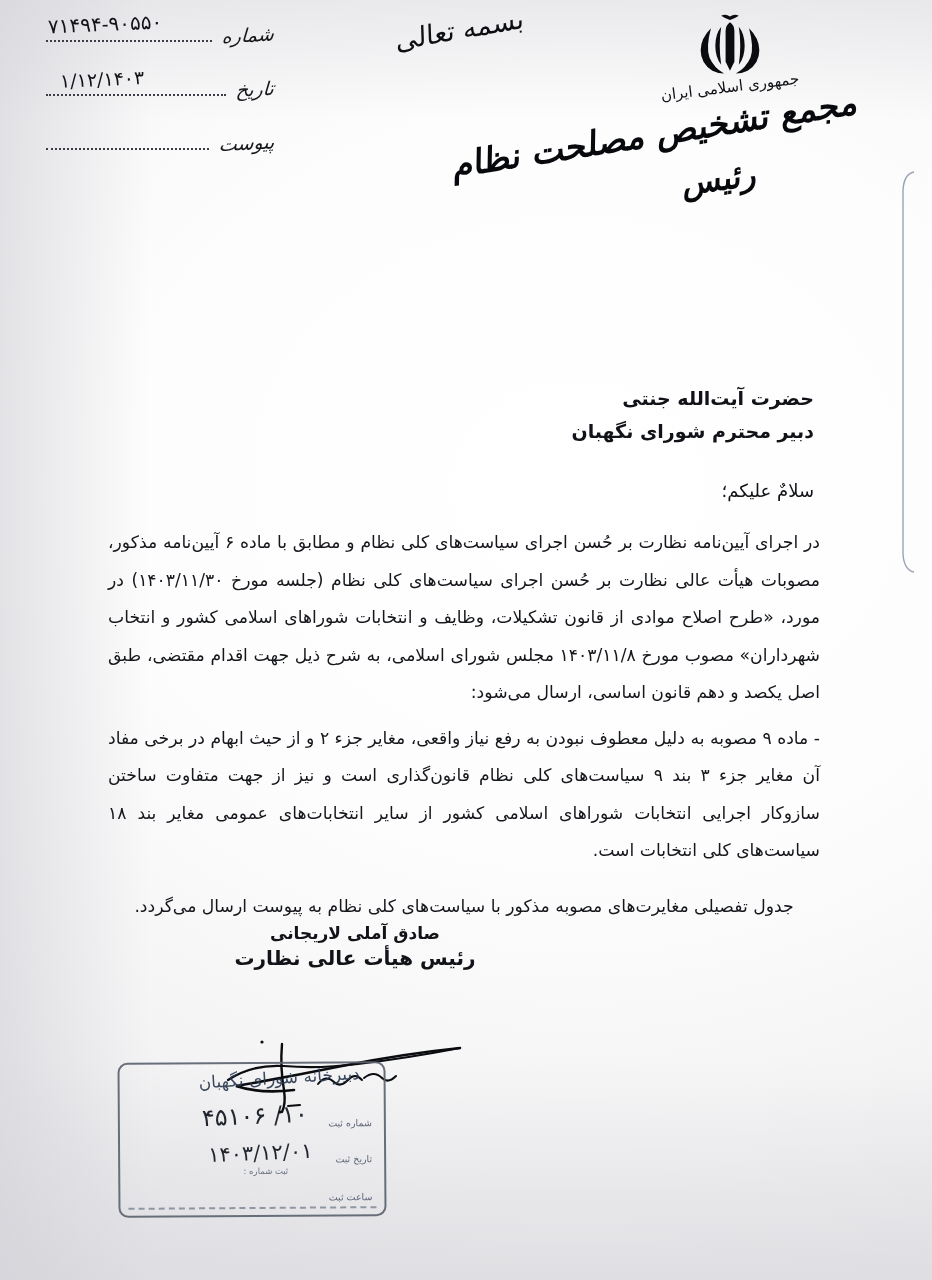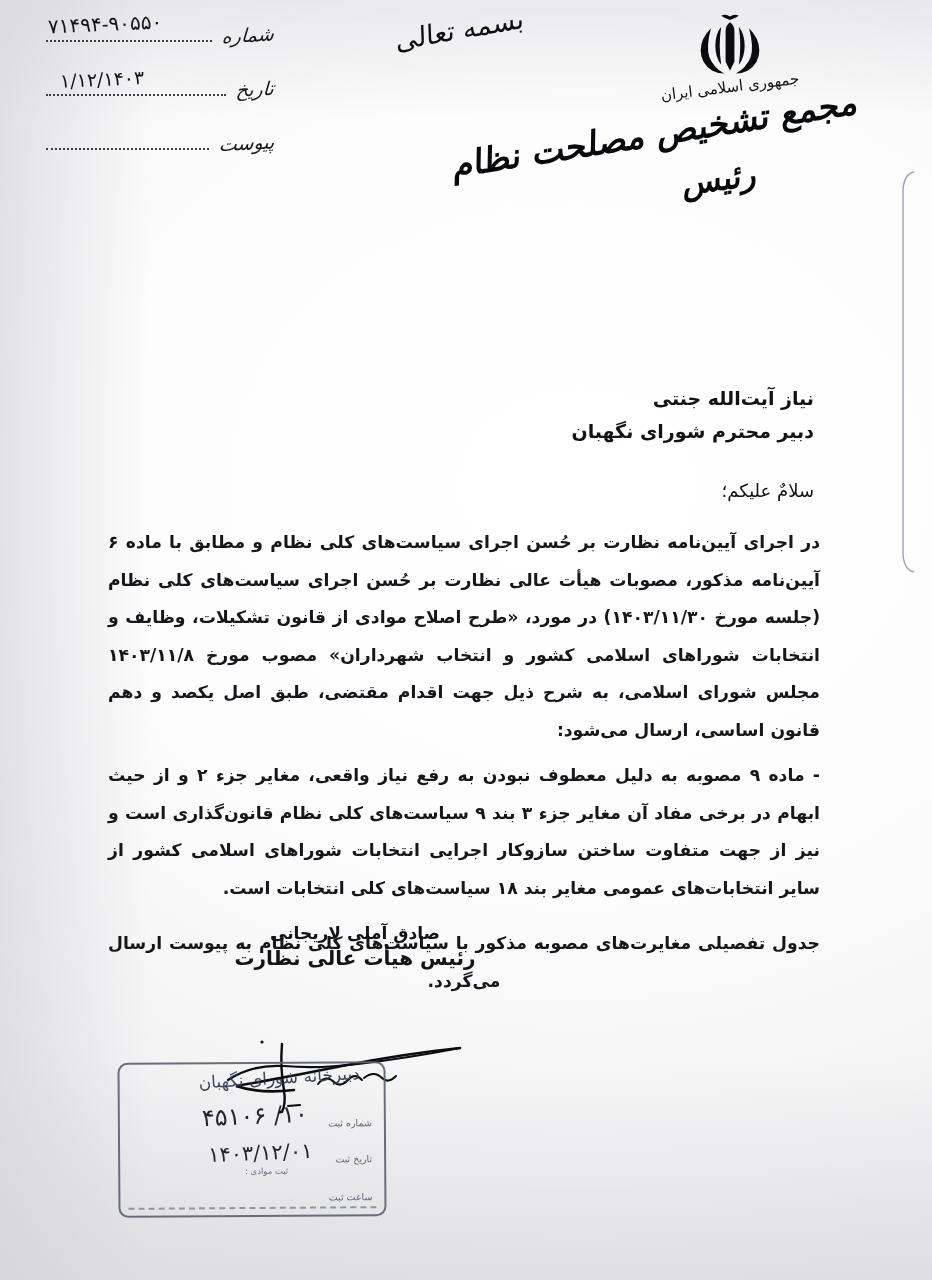--- a/index.html
+++ b/index.html
@@ -183,21 +183,21 @@
     right: 112px;
     left: 108px;
     top: 524px;
     direction: rtl;
     text-align: justify;
     text-align-last: justify;
   }
   .para {
     font-family: "DejaVu Sans", sans-serif;
     font-size: 17.2px;
-    font-weight: bold;
+    font-weight: normal;
     color: #15171c;
     line-height: 2.18;
     letter-spacing: -0.25px;
     margin: 0 0 8px 0;
     text-align: justify;
   }
   .para.last-left { text-align-last: right; }
   .para.closing {
     margin-top: 18px;
     text-align-last: center;
@@ -363,21 +363,21 @@
     <div class="org-country">جمهوری اسلامی ایران</div>
     <div class="org-name">مجمع تشخیص مصلحت نظام</div>
     <div class="org-role">رئیس</div>
   </div>
 
   <svg class="edge-artifact" viewBox="0 0 22 408" preserveAspectRatio="none">
     <path d="M18 4 Q8 6 7 22 L7 386 Q8 402 18 404" stroke="#9aa3b4" stroke-width="1.4" fill="none"></path>
   </svg>
 
   <div class="addressee">
-    <div class="addressee-line">نیاز آیت‌الله جنتی</div>
+    <div class="addressee-line">حضرت آیت‌الله جنتی</div>
     <div class="addressee-line">دبیر محترم شورای نگهبان</div>
   </div>
 
   <div class="salutation">سلامٌ علیکم؛</div>
 
   <div class="body">
     <p class="para last-left">در اجرای آیین‌نامه نظارت بر حُسن اجرای سیاست‌های کلی نظام و مطابق با ماده ۶ آیین‌نامه مذکور، مصوبات هیأت عالی نظارت بر حُسن اجرای سیاست‌های کلی نظام (جلسه مورخ ۱۴۰۳/۱۱/۳۰) در مورد، «طرح اصلاح موادی از قانون تشکیلات، وظایف و انتخابات شوراهای اسلامی کشور و انتخاب شهرداران» مصوب مورخ ۱۴۰۳/۱۱/۸ مجلس شورای اسلامی، به شرح ذیل جهت اقدام مقتضی، طبق اصل یکصد و دهم قانون اساسی، ارسال می‌شود:</p>
     <p class="para last-left">- ماده ۹ مصوبه به دلیل معطوف نبودن به رفع نیاز واقعی، مغایر جزء ۲ و از حیث ابهام در برخی مفاد آن مغایر جزء ۳ بند ۹ سیاست‌های کلی نظام قانون‌گذاری است و نیز از جهت متفاوت ساختن سازوکار اجرایی انتخابات شوراهای اسلامی کشور از سایر انتخابات‌های عمومی مغایر بند ۱۸ سیاست‌های کلی انتخابات است.</p>
     <p class="para closing">جدول تفصیلی مغایرت‌های مصوبه مذکور با سیاست‌های کلی نظام به پیوست ارسال می‌گردد.</p>
   </div>
@@ -404,21 +404,21 @@
     <div class="stamp-row r1">
       <span class="stamp-label">شماره ثبت</span>
       <span class="stamp-value">۱۰/ ۴۵۱۰۶</span>
     </div>
 
     <div class="stamp-row r2">
       <span class="stamp-label">تاریخ ثبت</span>
       <span class="stamp-value date">۱۴۰۳/۱۲/۰۱</span>
     </div>
 
-    <div class="stamp-sub">ثبت موادی :</div>
+    <div class="stamp-sub">ثبت شماره :</div>
 
     <div class="stamp-row r3">
       <span class="stamp-label">ساعت ثبت</span>
       <span class="stamp-value"></span>
     </div>
 
     <div class="stamp-bottom-line"></div>
   </div>
 
 </div>

